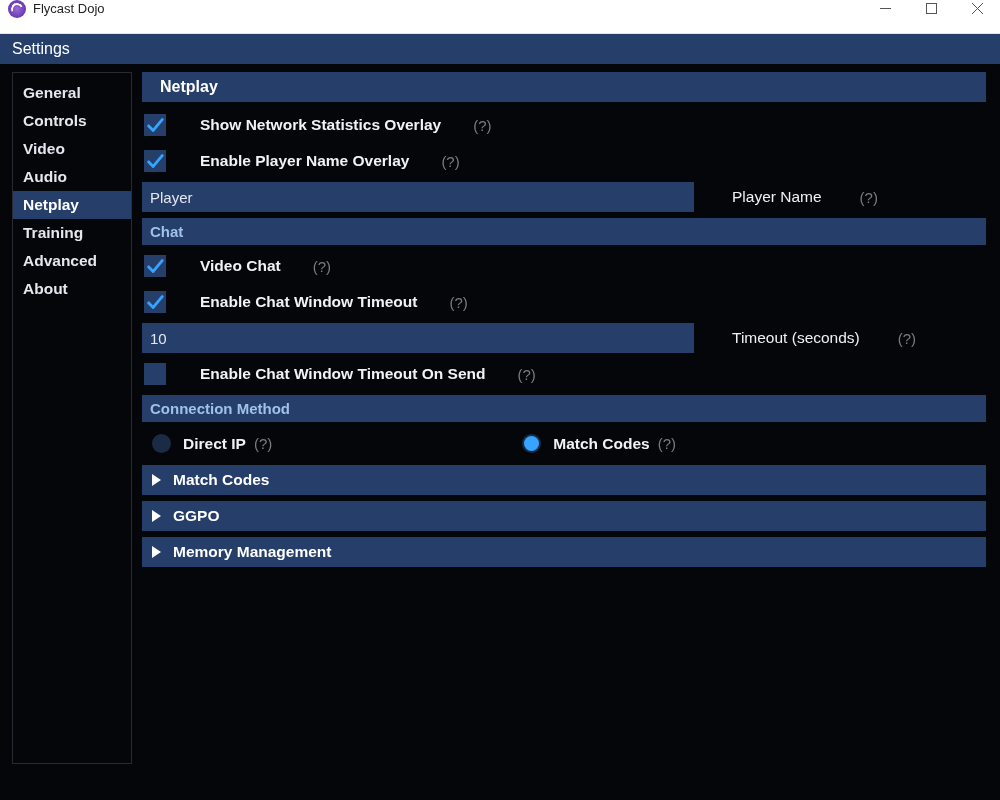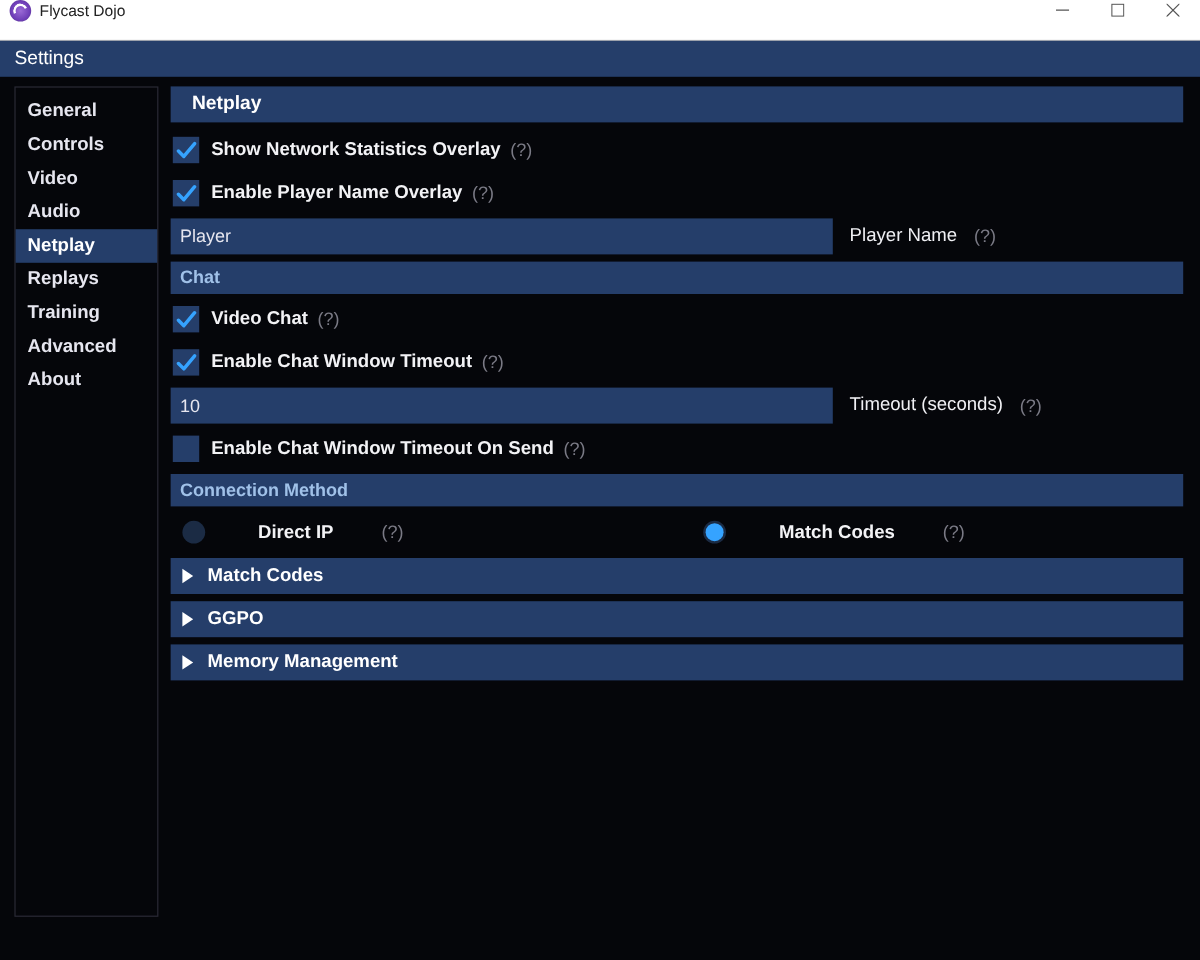--- a/index.html
+++ b/index.html
@@ -99,21 +99,21 @@
   }
   .section-sub {
     background: #253e6a;
     color: #a0c1e8;
     font-size: 15px;
     font-weight: 600;
     padding: 5px 8px;
     margin: 6px 0;
   }
 
-  .row { display: flex; align-items: center; margin: 6px 0; min-height: 30px; }
+  .row { display: flex; align-items: center; margin: 6px 0; min-height: 30px; gap: 24px; }
   .indent { padding-left: 2px; }
 
   .chk {
     width: 22px; height: 22px; background: #253e6a; margin-right: 10px; flex: 0 0 22px;
     display: flex; align-items: center; justify-content: center;
   }
   .chk svg { width: 18px; height: 18px; stroke: #35a3ff; stroke-width: 3.2; fill: none; stroke-linecap: round; stroke-linejoin: round; }
 
   .lbl { color: #f2f2f5; font-size: 15.5px; font-weight: 600; }
   .help { color: #7a7a85; font-size: 15px; margin-left: 8px; }
@@ -124,21 +124,21 @@
     color: #e6e6ef;
     font-size: 15px;
     padding: 6px 8px;
     height: 30px;
     width: 552px;
   }
   .textfield.player { margin-right: 14px; }
   .side-label { font-size: 15.5px; font-weight: 400; color: #f0f0f4; margin-right: 6px; }
 
   .radio-row { display: flex; align-items: center; gap: 250px; padding: 6px 10px; }
-  .radio-opt { display: flex; align-items: center; gap: 32px; }
+  .radio-opt { display: flex; align-items: center; }
   .radio {
     width: 19px; height: 19px; border-radius: 50%; background: #1b2b44; margin-right: 12px;
     position: relative; flex: 0 0 19px;
   }
   .radio.on::after {
     content: ""; position: absolute; inset: 2px; border-radius: 50%; background: #35a3ff;
   }
 
   .collapser {
     background: #253e6a;
@@ -190,21 +190,20 @@
   <div class="subheader">Settings</div>
 
   <div class="workarea">
 
     <div class="sidebar">
       <div class="sidebar-item">General</div>
       <div class="sidebar-item">Controls</div>
       <div class="sidebar-item">Video</div>
       <div class="sidebar-item">Audio</div>
       <div class="sidebar-item active">Netplay</div>
-      <div class="sidebar-item">Replays</div>
       <div class="sidebar-item">Training</div>
       <div class="sidebar-item">Advanced</div>
       <div class="sidebar-item">About</div>
     </div>
 
     <div class="main">
       <div class="section-header">Netplay</div>
 
       <div class="row indent">
         <div class="chk">

